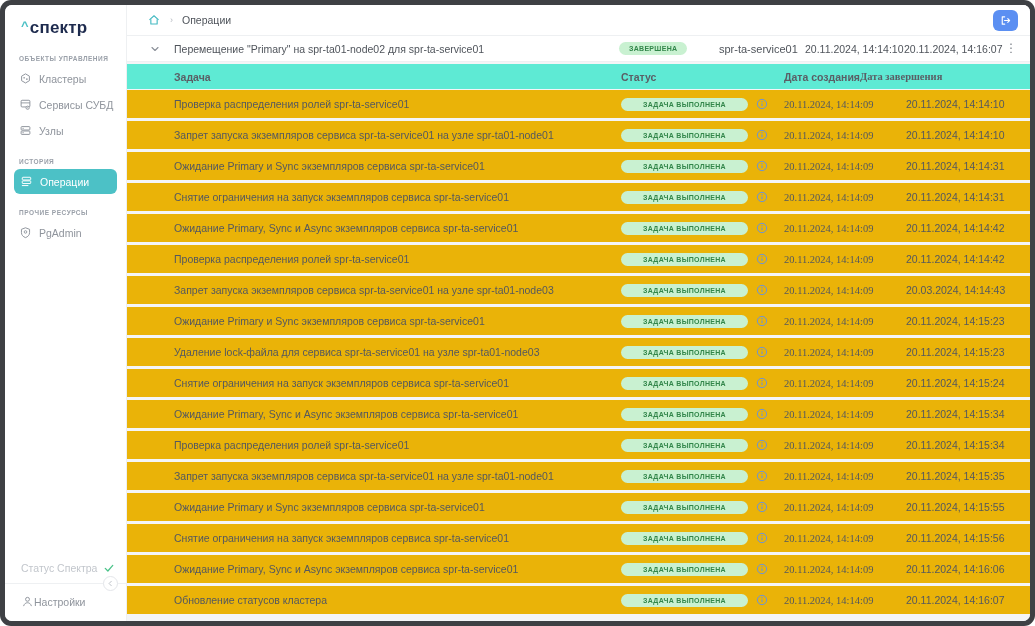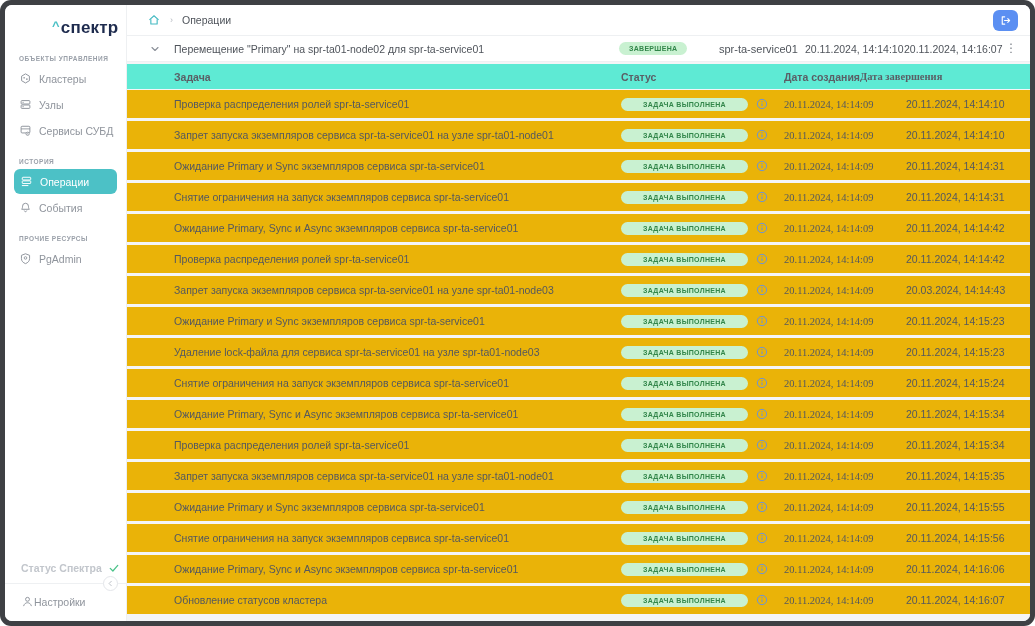--- a/index.html
+++ b/index.html
@@ -6,28 +6,28 @@
     --accent:#4cc1c6; --blue:#5b8ff2; --badge-bg:#c9f1d1; --badge-text:#32864a;
     --navy:#1e2b4e; --gray:#8f949c; --text:#55595f; --sep:#eef0f2; --main-bg:#f4f5f7;
   }
   *{box-sizing:border-box;margin:0;padding:0;}
   html,body{width:1035px;height:626px;background:#fff;font-family:"Liberation Sans",sans-serif;}
   .frame{position:absolute;inset:0;width:1035px;height:626px;background:#3e4044;border-radius:11px;padding:5px;}
   .window{width:100%;height:100%;background:#fff;border-radius:7px;overflow:hidden;display:flex;}
 
   
   .sidebar{width:122px;min-width:122px;background:#fff;border-right:1px solid var(--sep);display:flex;flex-direction:column;position:relative;}
-  .logo{padding:13px 0 2px 16px;font-size:17px;font-weight:bold;color:var(--navy);letter-spacing:.2px;margin-left:31px;}
+  .logo{padding:13px 0 2px 16px;font-size:17px;font-weight:bold;color:var(--navy);letter-spacing:.2px;}
   .logo .caret{color:var(--accent);font-weight:bold;font-size:13px;vertical-align:3px;margin-right:1px;}
   .section-label{margin:15px 10px 4px 14px;font-size:6.5px;font-weight:bold;color:#9aa0a9;letter-spacing:.5px;}
   .nav-item{height:25px;display:flex;align-items:center;gap:7px;padding-left:14px;margin:1px 0;color:var(--gray);font-size:10.5px;cursor:pointer;}
   .nav-item svg{width:13px;height:13px;flex:0 0 13px;}
   .nav-item.active{background:var(--accent);color:#fff;border-radius:6px;margin:1px 9px;padding-left:6px;}
   .side-footer{margin-top:auto;}
-  .status-row{display:flex;align-items:center;gap:6px;padding:9px 0 9px 16px;color:#c2c6cc;font-size:10.5px;font-weight:bold;}
+  .status-row{display:flex;align-items:center;gap:6px;padding:9px 0 9px 16px;color:#c2c6cc;font-size:10.5px;}
   .status-row svg{width:12px;height:12px;}
   .side-divider{position:relative;border-top:1px solid var(--sep);}
   .collapse-btn{position:absolute;right:8px;top:-8px;width:15px;height:15px;border-radius:50%;background:#fff;border:1px solid #e4e6ea;display:flex;align-items:center;justify-content:center;color:#c7cbd1;font-size:8px;cursor:pointer;}
   .settings-row{display:flex;align-items:center;padding:11px 0 13px 16px;color:var(--gray);font-size:10.5px;cursor:pointer;}
   .settings-row svg{width:13px;height:13px;}
 
   
   .main{flex:1;background:var(--main-bg);display:flex;flex-direction:column;overflow:hidden;}
   .topbar{height:31px;min-height:31px;background:#fff;border-bottom:1px solid var(--sep);display:flex;align-items:center;padding:0 12px 0 20px;}
   .crumbs{display:flex;align-items:center;gap:9px;font-size:10.5px;color:#4f545b;}
@@ -71,51 +71,44 @@
           <div class="nav-item">
             <svg viewBox="0 0 16 16">
               <path d="M8 2.3l4.8 2.8v5.6L8 13.5 3.2 10.7V5.1z" stroke="currentColor" stroke-width="1.2" fill="none" stroke-linejoin="round"></path>
               <circle cx="6.3" cy="7.2" r="1" fill="currentColor"></circle>
               <circle cx="9.7" cy="8.8" r="1" fill="currentColor"></circle>
             </svg>
             <span>Кластеры</span>
           </div>
           <div class="nav-item">
             <svg viewBox="0 0 16 16">
+              <rect x="2.6" y="2.8" width="10.8" height="8.2" rx="1.2" stroke="currentColor" stroke-width="1.2" fill="none"></rect>
+              <path d="M2.6 6h10.8" stroke="currentColor" stroke-width="1.1"></path>
+              <circle cx="10.6" cy="12" r="2" stroke="currentColor" stroke-width="1.1" fill="#fff"></circle>
+              <circle cx="10.6" cy="12" r=".7" fill="currentColor"></circle>
+            </svg>
+            <span>Сервисы СУБД</span>
+          </div>
+          <div class="nav-item">
+            <svg viewBox="0 0 16 16">
               <rect x="2.6" y="3.2" width="10.8" height="4.2" rx="1" stroke="currentColor" stroke-width="1.2" fill="none"></rect>
               <rect x="2.6" y="8.6" width="10.8" height="4.2" rx="1" stroke="currentColor" stroke-width="1.2" fill="none"></rect>
               <circle cx="5" cy="5.3" r=".8" fill="currentColor"></circle>
               <circle cx="5" cy="10.7" r=".8" fill="currentColor"></circle>
             </svg>
             <span>Узлы</span>
           </div>
-          <div class="nav-item">
-            <svg viewBox="0 0 16 16">
-              <rect x="2.6" y="2.8" width="10.8" height="8.2" rx="1.2" stroke="currentColor" stroke-width="1.2" fill="none"></rect>
-              <path d="M2.6 6h10.8" stroke="currentColor" stroke-width="1.1"></path>
-              <circle cx="10.6" cy="12" r="2" stroke="currentColor" stroke-width="1.1" fill="#fff"></circle>
-              <circle cx="10.6" cy="12" r=".7" fill="currentColor"></circle>
-            </svg>
-            <span>Сервисы СУБД</span>
-          </div>
           <div class="section-label">ИСТОРИЯ</div>
           <div class="nav-item active">
             <svg viewBox="0 0 16 16">
               <rect x="2.8" y="2.8" width="10.4" height="3.3" rx=".8" stroke="currentColor" stroke-width="1.2" fill="none"></rect>
               <rect x="2.8" y="7.2" width="10.4" height="3.3" rx=".8" stroke="currentColor" stroke-width="1.2" fill="none"></rect>
               <path d="M2.8 13h7" stroke="currentColor" stroke-width="1.2" stroke-linecap="round"></path>
             </svg>
             <span>Операции</span>
-          </div>
-          <div class="nav-item">
-            <svg viewBox="0 0 16 16">
-              <path d="M8 2.8a3.6 3.6 0 0 1 3.6 3.6c0 2.7 1.1 3.8 1.1 3.8H3.3s1.1-1.1 1.1-3.8A3.6 3.6 0 0 1 8 2.8z" stroke="currentColor" stroke-width="1.2" fill="none" stroke-linejoin="round"></path>
-              <path d="M6.6 12.2a1.5 1.5 0 0 0 2.8 0" stroke="currentColor" stroke-width="1.2" fill="none" stroke-linecap="round"></path>
-            </svg>
-            <span>События</span>
           </div>
           <div class="section-label">ПРОЧИЕ РЕСУРСЫ</div>
           <div class="nav-item">
             <svg viewBox="0 0 16 16">
               <path d="M8 2.2l5 1.9v4.1c0 3-2.1 5-5 6.1-2.9-1.1-5-3.1-5-6.1V4.1z" stroke="currentColor" stroke-width="1.2" fill="none" stroke-linejoin="round"></path>
               <circle cx="8" cy="7.3" r="1.6" stroke="currentColor" stroke-width="1.1" fill="none"></circle>
             </svg>
             <span>PgAdmin</span>
           </div>
         </nav>

